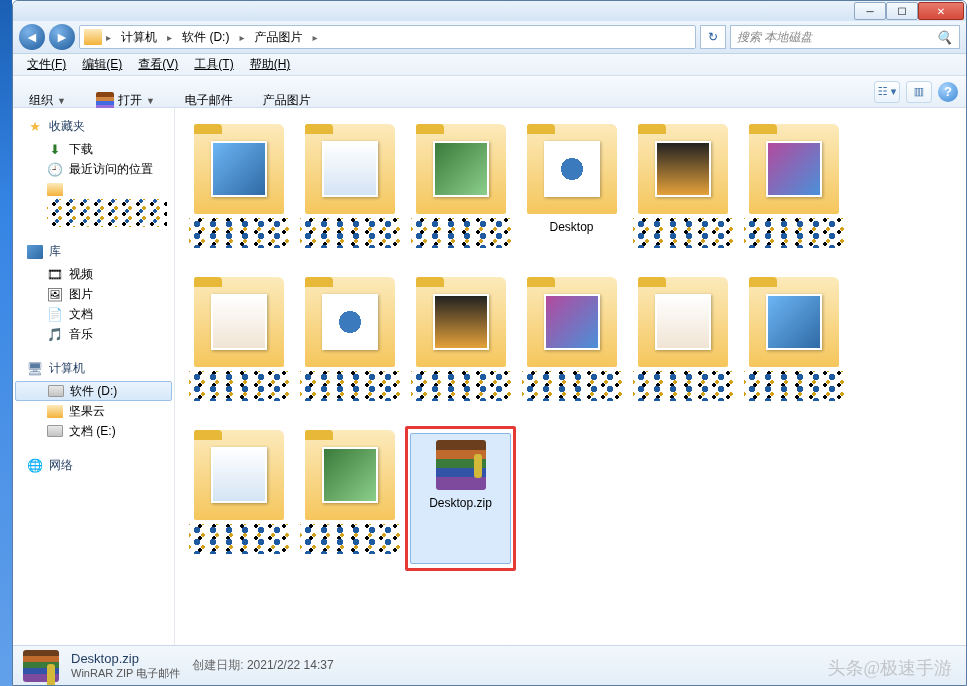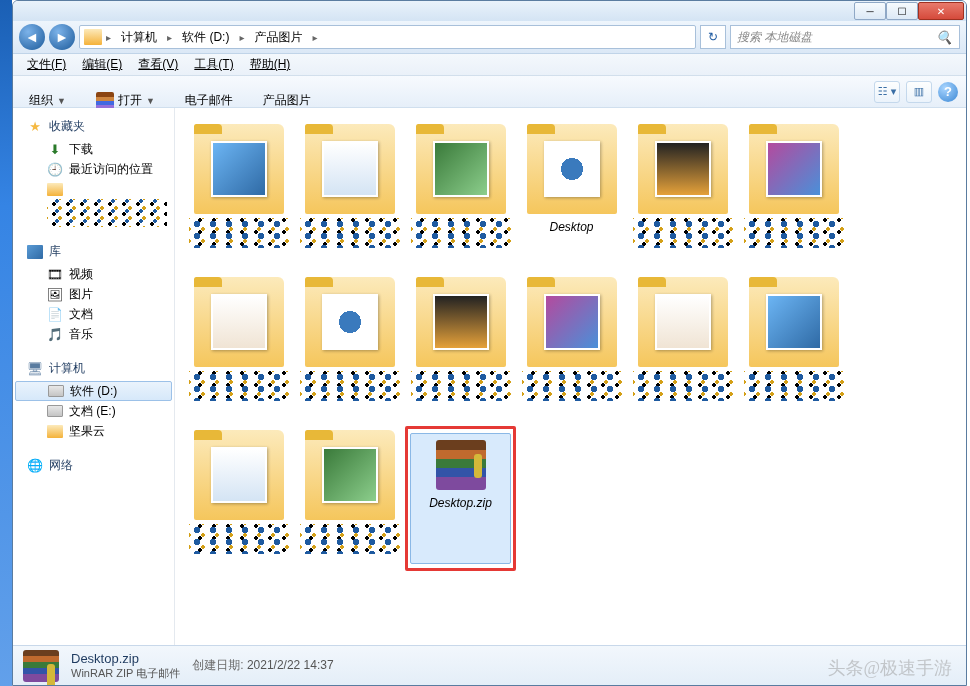--- a/index.html
+++ b/index.html
@@ -52,21 +52,21 @@
 .ico-drive { width: 16px; height: 12px; background: linear-gradient(180deg, #e8e8e8, #c4c4c4); border: 1px solid #999; border-radius: 1px; position: relative; }
 .ico-drive.c::after { content: ''; position: absolute; right: 1px; bottom: 0; width: 5px; height: 4px; background: #4a90d9; }
 .ico-net { color: #3a7abd; }
 .pixelated { width: 120px; height: 28px; margin-left: 34px; background-image: radial-gradient(circle, #000 2px, transparent 2px), radial-gradient(circle, #d4a017 2px, transparent 2px), radial-gradient(circle, #1e5aa0 2px, transparent 2px); background-size: 14px 10px, 14px 10px, 14px 10px; background-position: 0 0, 6px 4px, 3px 7px; }
 
 .content { flex: 1; background: #fff; padding: 12px 8px; display: flex; flex-wrap: wrap; gap: 8px 0; align-content: flex-start; overflow: auto; }
 .file-item { width: 111px; height: 145px; display: flex; flex-direction: column; align-items: center; padding: 4px 2px; cursor: default; position: relative; }
 .file-item .thumb { width: 90px; height: 90px; background: linear-gradient(180deg, #fceabb, #f5c65c); border-radius: 2px 6px 2px 2px; position: relative; display: flex; align-items: center; justify-content: center; overflow: hidden; }
 .file-item .thumb::before { content: ''; position: absolute; top: 0; left: 0; width: 28px; height: 10px; background: #e8b838; border-radius: 2px 4px 0 0; }
 .file-item .thumb-inner { width: 56px; height: 56px; background: linear-gradient(135deg, #6cb5f4, #2f6aa5); border: 2px solid #fff; box-shadow: 1px 1px 3px rgba(0,0,0,.3); }
-.file-item .label { margin-top: 6px; text-align: left; max-width: 100%; font-style: italic; }
+.file-item .label { margin-top: 6px; text-align: left; max-width: 100%; }
 .file-item .pix { width: 100px; height: 30px; background-image: radial-gradient(circle, #1e5aa0 3px, transparent 3px), radial-gradient(circle, #d4a017 2px, transparent 2px), radial-gradient(circle, #000 2px, transparent 2px); background-size: 16px 12px, 14px 12px, 14px 12px; background-position: 0 0, 7px 5px, 4px 8px; margin-top: 4px; }
 .file-item.selected { border: 3px solid #e53935; border-radius: 2px; }
 .file-item.selected .inner-sel { background: #d8eafc; border: 1px solid #8ab8e6; border-radius: 2px; width: 100%; height: 100%; display: flex; flex-direction: column; align-items: center; padding: 6px 2px; }
 .rar-big { width: 50px; height: 50px; background: linear-gradient(180deg, #6b3e1e 20%, #c06a2e 20%, #c06a2e 38%, #3a7a3a 38%, #3a7a3a 56%, #3254a8 56%, #3254a8 74%, #7e4a9e 74%); border-radius: 3px; position: relative; }
 .rar-big::after { content: ''; position: absolute; right: 4px; top: 14px; width: 8px; height: 24px; background: #d4b83a; border-radius: 3px; }
 
 .statusbar { height: 40px; background: linear-gradient(180deg, #f2f7fc, #e4eef8); border-top: 1px solid #c8d8ea; display: flex; align-items: center; padding: 0 10px; gap: 12px; }
 .status-icon { width: 36px; height: 32px; }
 .status-text .title { font-weight: normal; color: #1e3a5f; font-size: 13px; }
 .status-text .sub { color: #555; font-size: 11px; }
@@ -187,26 +187,26 @@
       <div class="side-group">
         <div class="side-head">
             <span class="ico ico-computer">🖥</span>
             <span>计算机</span>
           </div>
         <div class="side-item selected">
             <span class="ico ico-drive"></span>
             <span>软件 (D:)</span>
           </div>
         <div class="side-item">
+            <span class="ico ico-folder"></span>
+            <span>坚果云</span>
+          </div>
+        <div class="side-item">
             <span class="ico ico-drive"></span>
             <span>文档 (E:)</span>
-          </div>
-        <div class="side-item">
-            <span class="ico ico-folder"></span>
-            <span>坚果云</span>
           </div>
       </div>
 
       <div class="side-group">
         <div class="side-head">
             <span class="ico ico-net">🌐</span>
             <span>网络</span>
           </div>
       </div>
     </div>

